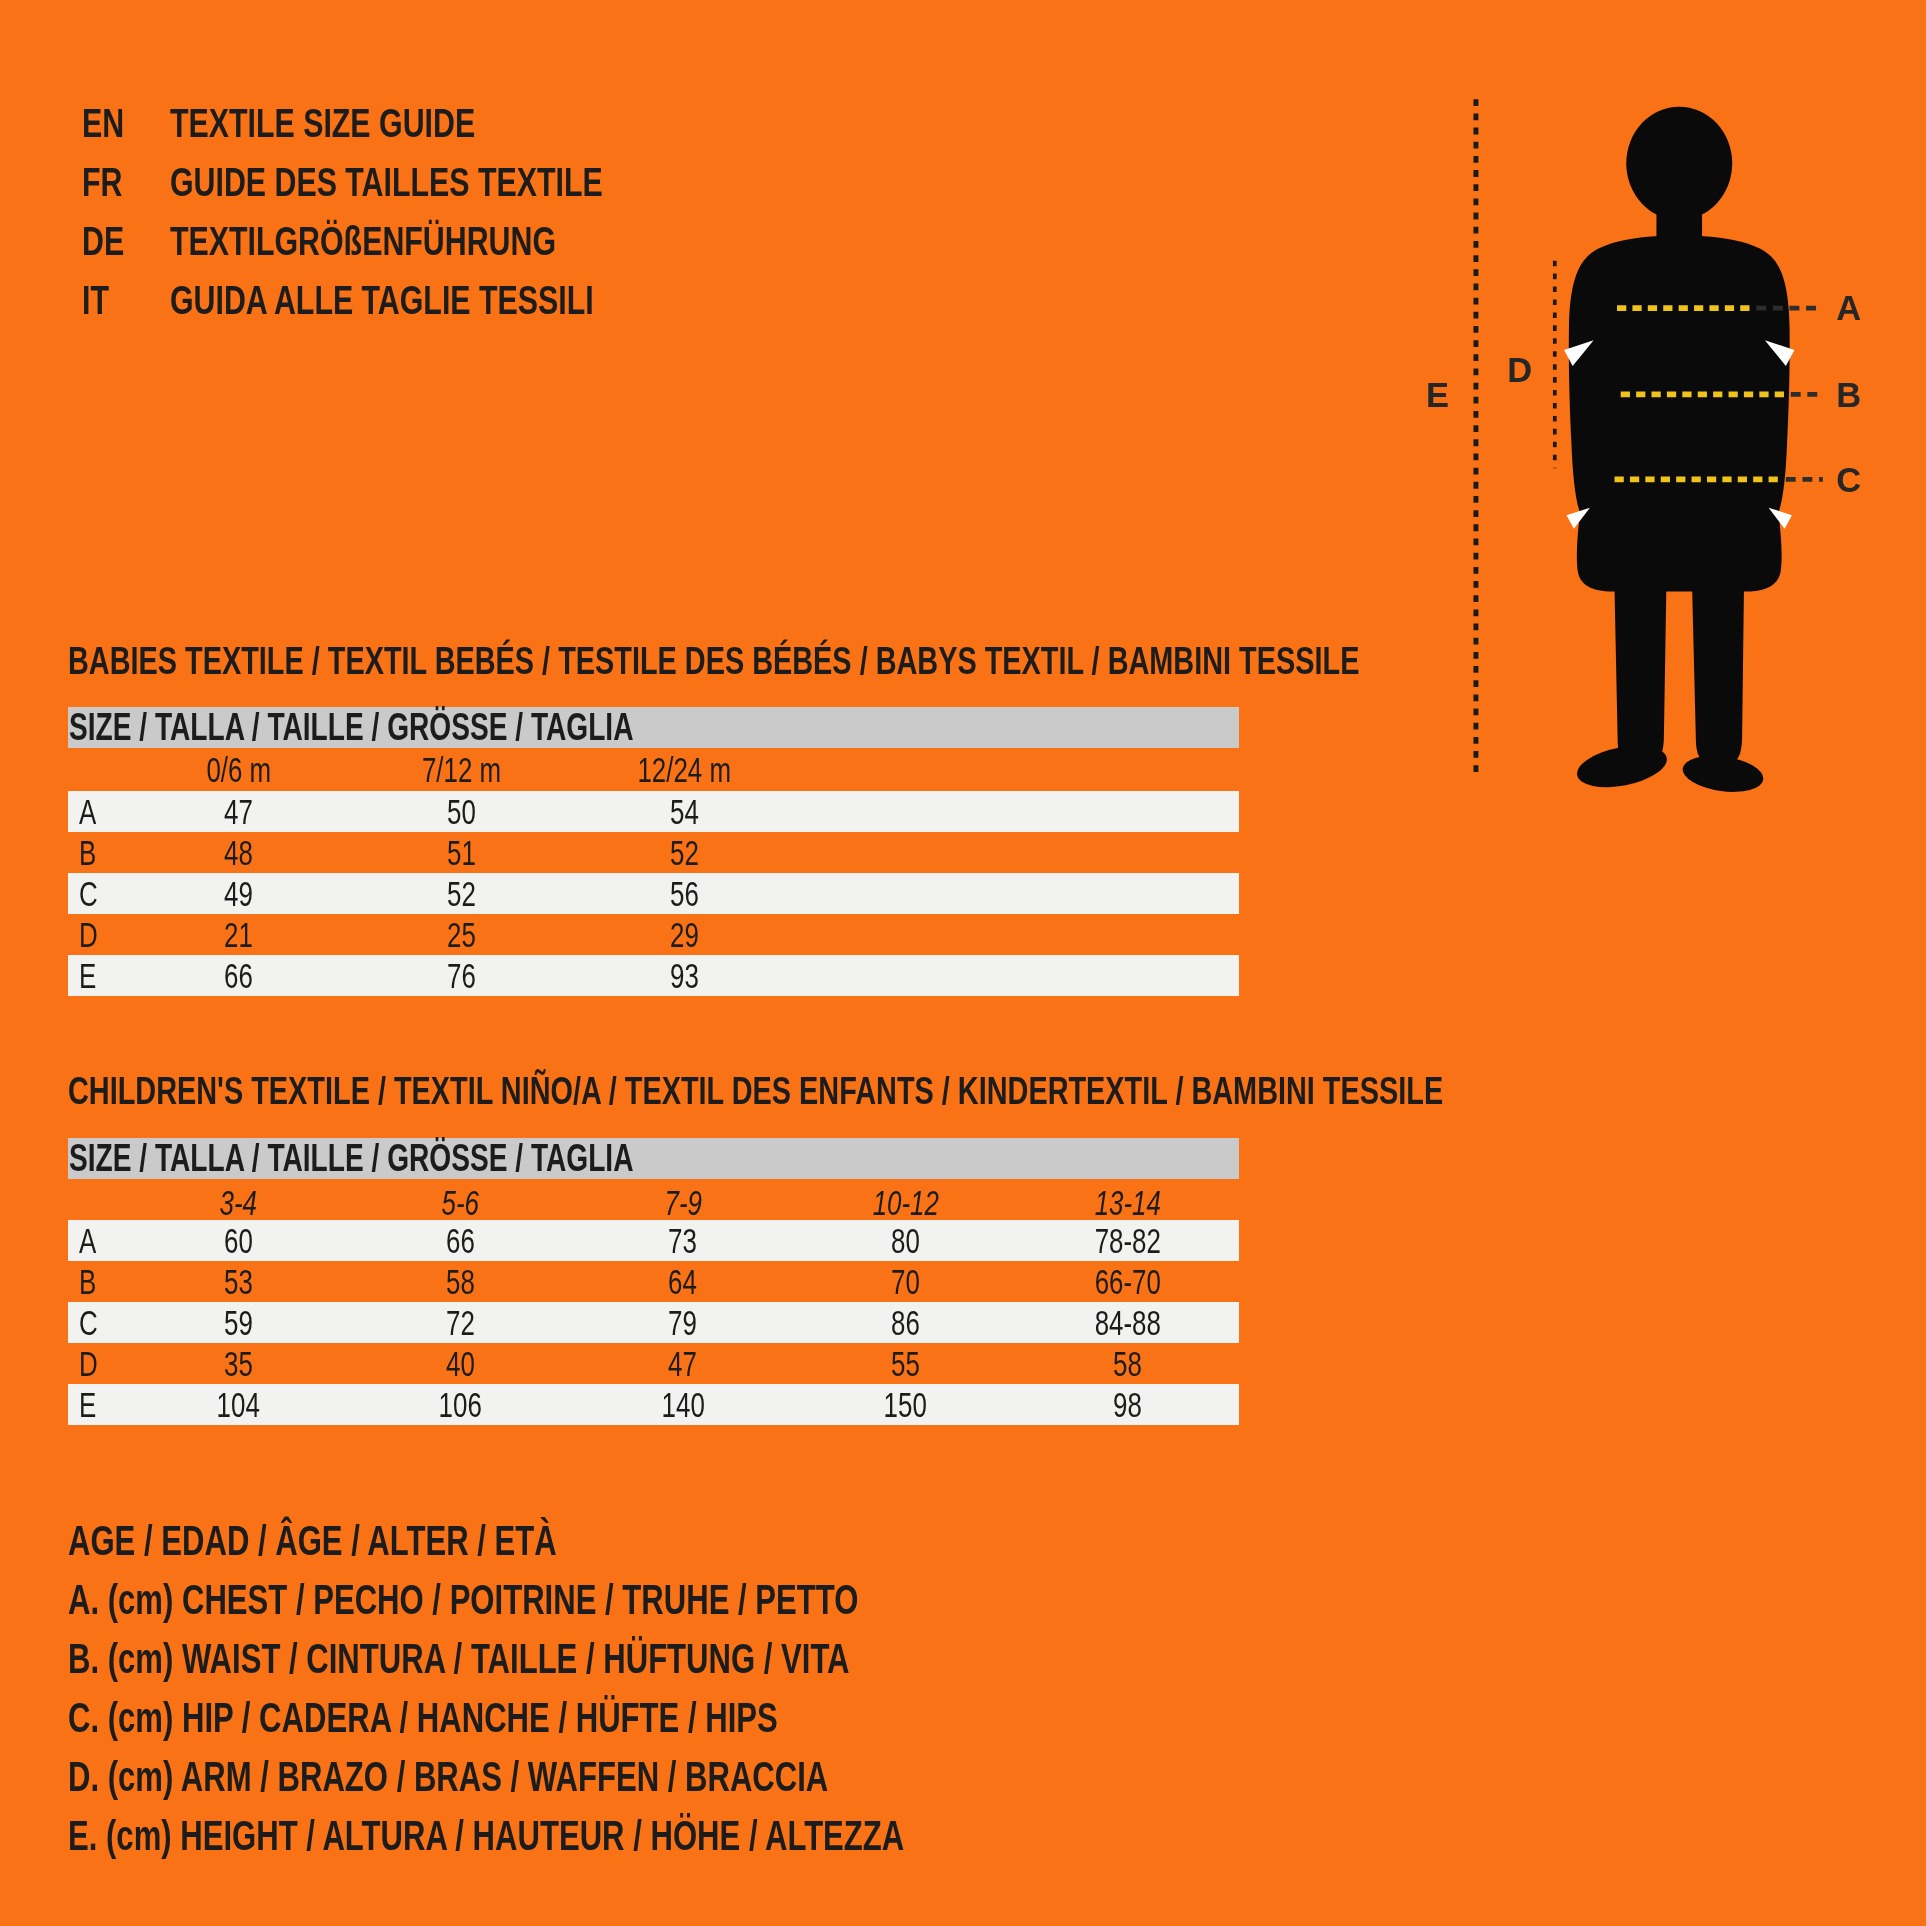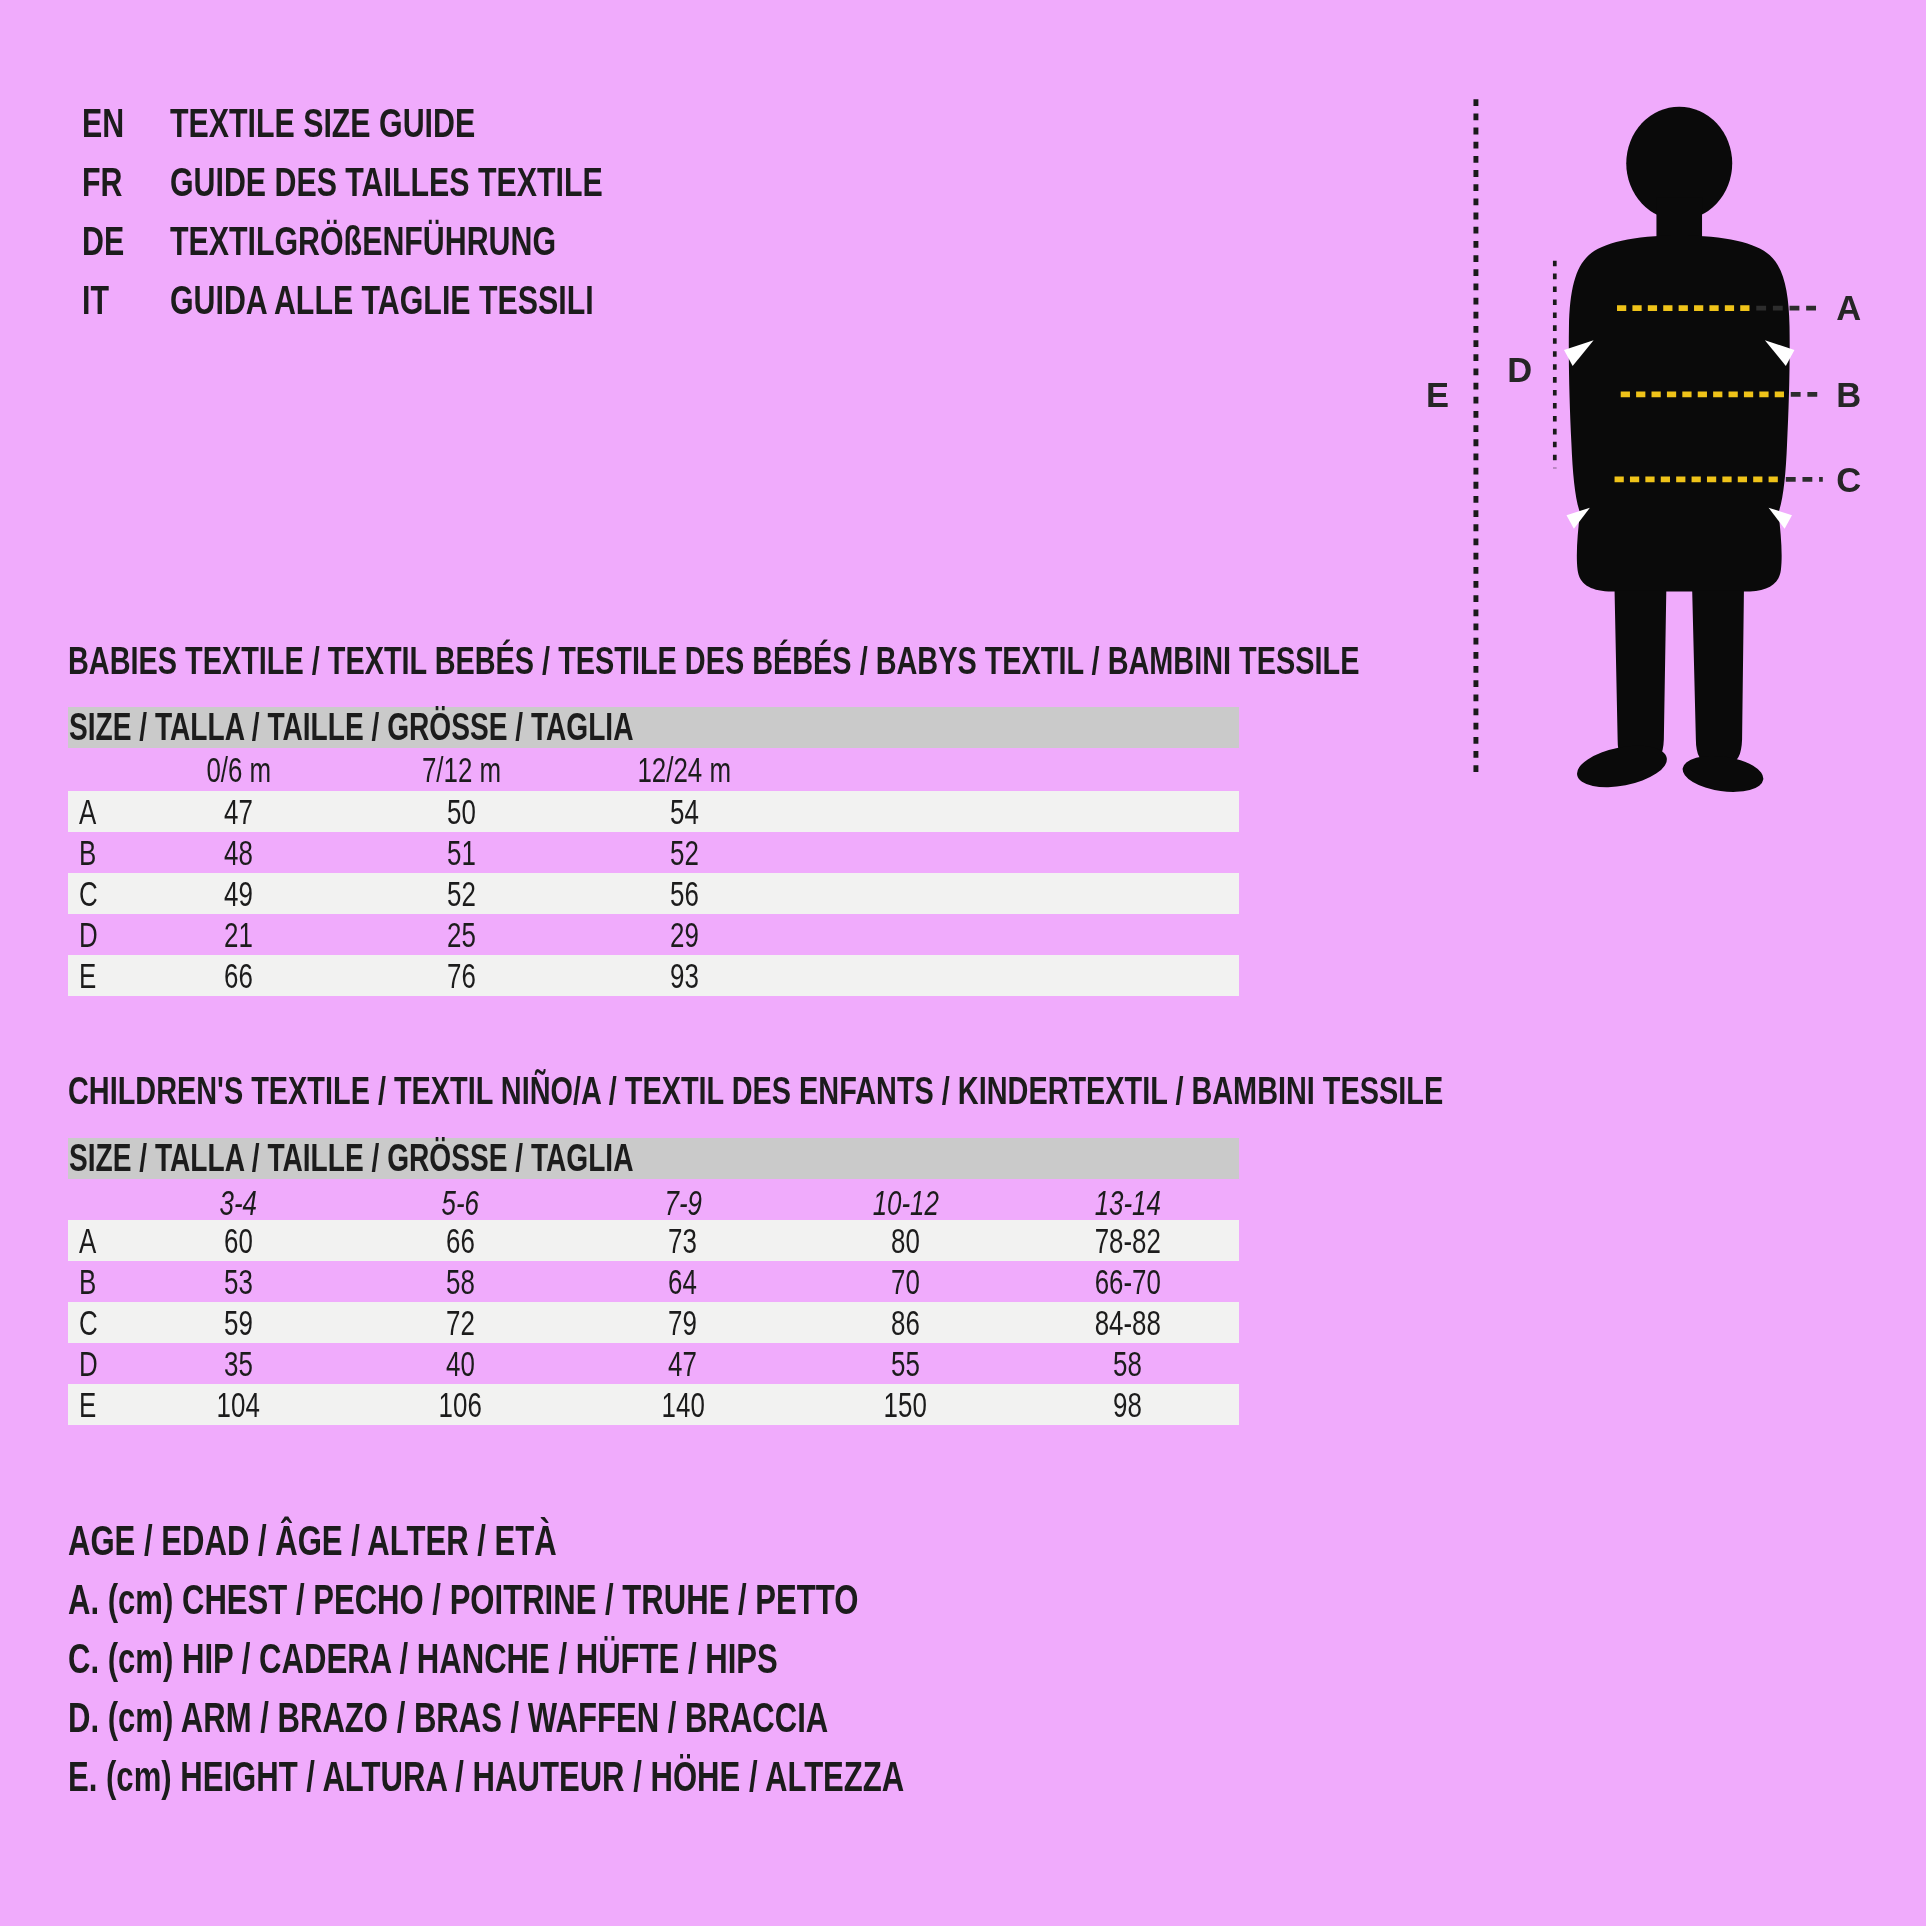--- a/index.html
+++ b/index.html
@@ -1,16 +1,16 @@
 <!DOCTYPE html>
 <html style="font-size:10px"><head>
 <meta charset="utf-8">
 <style>
   html,body{margin:0;padding:0;background:#fff;}
-  #canvas{position:relative;width:1926px;height:1926px;background:#f0abfc;overflow:hidden;
+  #canvas{position:relative;width:1926px;height:1926px;background:#f97316;overflow:hidden;
           font-family:"Liberation Sans","DejaVu Sans",sans-serif;color:#1c1c1c;}
 
   
   .cnd {display:inline-block;transform:scaleX(0.74);transform-origin:0 50%;white-space:nowrap;}
   .cndc{display:inline-block;transform:scaleX(0.74);transform-origin:50% 50%;white-space:nowrap;}
 
   
   .lang-block{position:absolute;left:82px;top:94px;}
   .lang-row{position:relative;height:59px;line-height:59px;font-size:41px;font-weight:700;width:924px;}
   .lang-code{position:absolute;left:0;top:0;}
@@ -207,20 +207,23 @@
   </div>
 
   <div class="legend">
     <div class="legend-row">
       <span class="cnd">AGE / EDAD / ÂGE / ALTER / ETÀ</span>
     </div>
     <div class="legend-row">
       <span class="cnd">A. (cm) CHEST / PECHO / POITRINE / TRUHE / PETTO</span>
     </div>
     <div class="legend-row">
+      <span class="cnd">B. (cm) WAIST / CINTURA / TAILLE / HÜFTUNG / VITA</span>
+    </div>
+    <div class="legend-row">
       <span class="cnd">C. (cm) HIP / CADERA / HANCHE / HÜFTE / HIPS</span>
     </div>
     <div class="legend-row">
       <span class="cnd">D. (cm) ARM / BRAZO / BRAS / WAFFEN / BRACCIA</span>
     </div>
     <div class="legend-row">
       <span class="cnd">E. (cm) HEIGHT / ALTURA / HAUTEUR / HÖHE / ALTEZZA</span>
     </div>
   </div>
 

